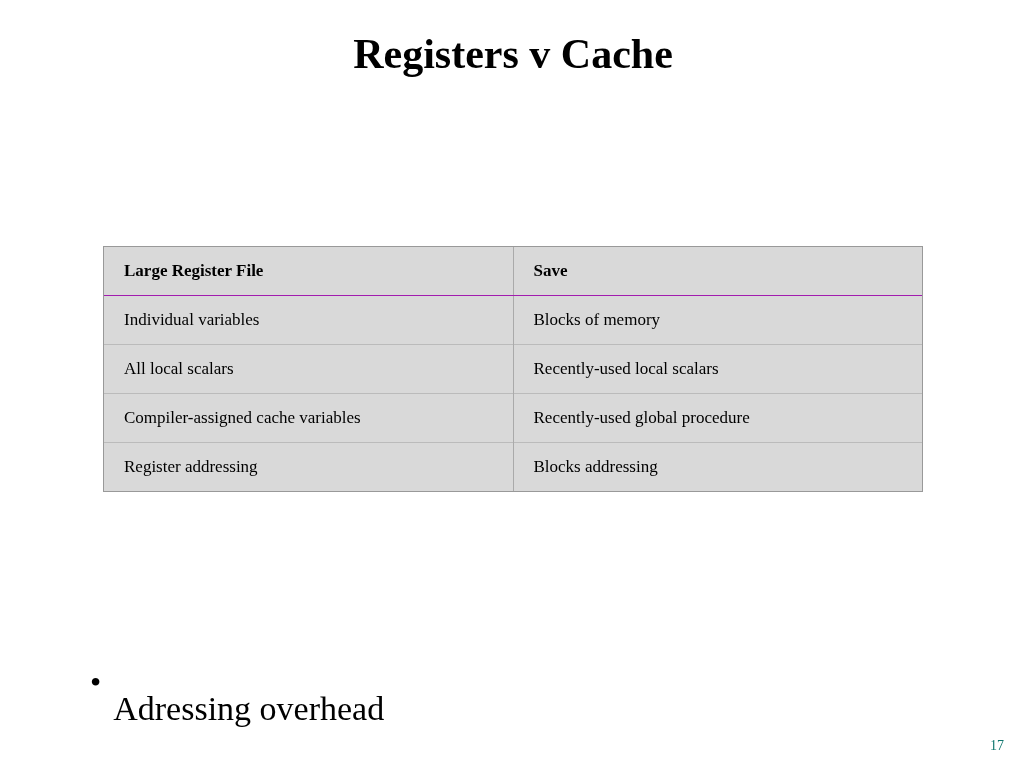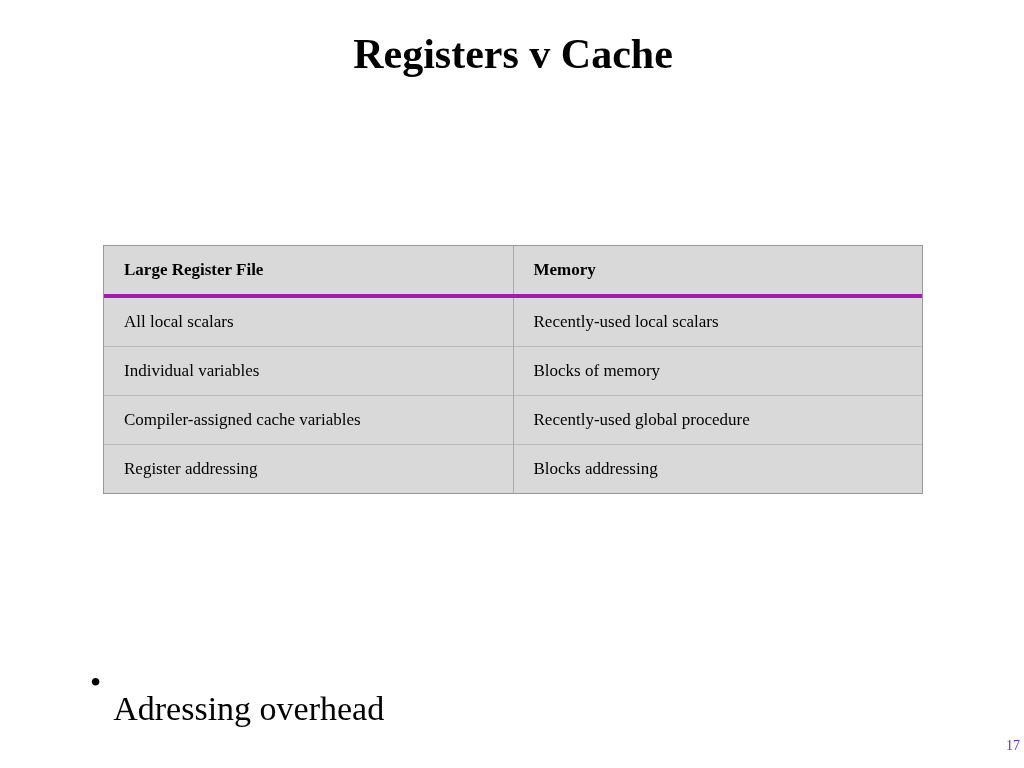--- a/index.html
+++ b/index.html
@@ -46,21 +46,21 @@
       width: 100%;
       border-collapse: collapse;
       background: #d9d9d9;
     }
 
     table thead tr th {
       font-size: 17px;
       font-weight: bold;
       padding: 14px 20px;
       text-align: left;
-      border-bottom: 4px solid #a21caf;
+      border-bottom: 1px solid #a21caf;
     }
 
     table thead tr th:first-child {
       border-right: 1px solid #aaa;
       width: 50%;
     }
 
     table tbody tr td {
       font-size: 17px;
       padding: 14px 20px;
@@ -107,48 +107,48 @@
       color: #cc4400;
     }
 
     .sub-dash {
       margin-right: 8px;
     }
 
     .page-number {
       position: absolute;
       bottom: 14px;
-      right: 4px;
+      right: 20px;
       font-size: 14px;
-      color: #6d28d9;
+      color: #0f766e;
     }
   </style>
 </head>
 <body>
 
 <div class="slide">
 
   <h1 class="title">Registers v Cache</h1>
 
   <div class="table-wrapper">
     <table>
       <thead>
         <tr>
           <th>Large Register File</th>
-          <th>Memory</th>
+          <th>Save</th>
         </tr>
       </thead>
       <tbody id="table-body">
       <tr>
+            <td>Individual variables</td>
+            <td>Blocks of memory</td>
+          </tr>
+          <tr>
             <td>All local scalars</td>
             <td>Recently-used local scalars</td>
-          </tr>
-          <tr>
-            <td>Individual variables</td>
-            <td>Blocks of memory</td>
           </tr>
           <tr>
             <td>Compiler-assigned cache variables</td>
             <td>Recently-used global procedure</td>
           </tr>
           <tr>
             <td>Register addressing</td>
             <td>Blocks addressing</td>
           </tr>
         </tbody>

